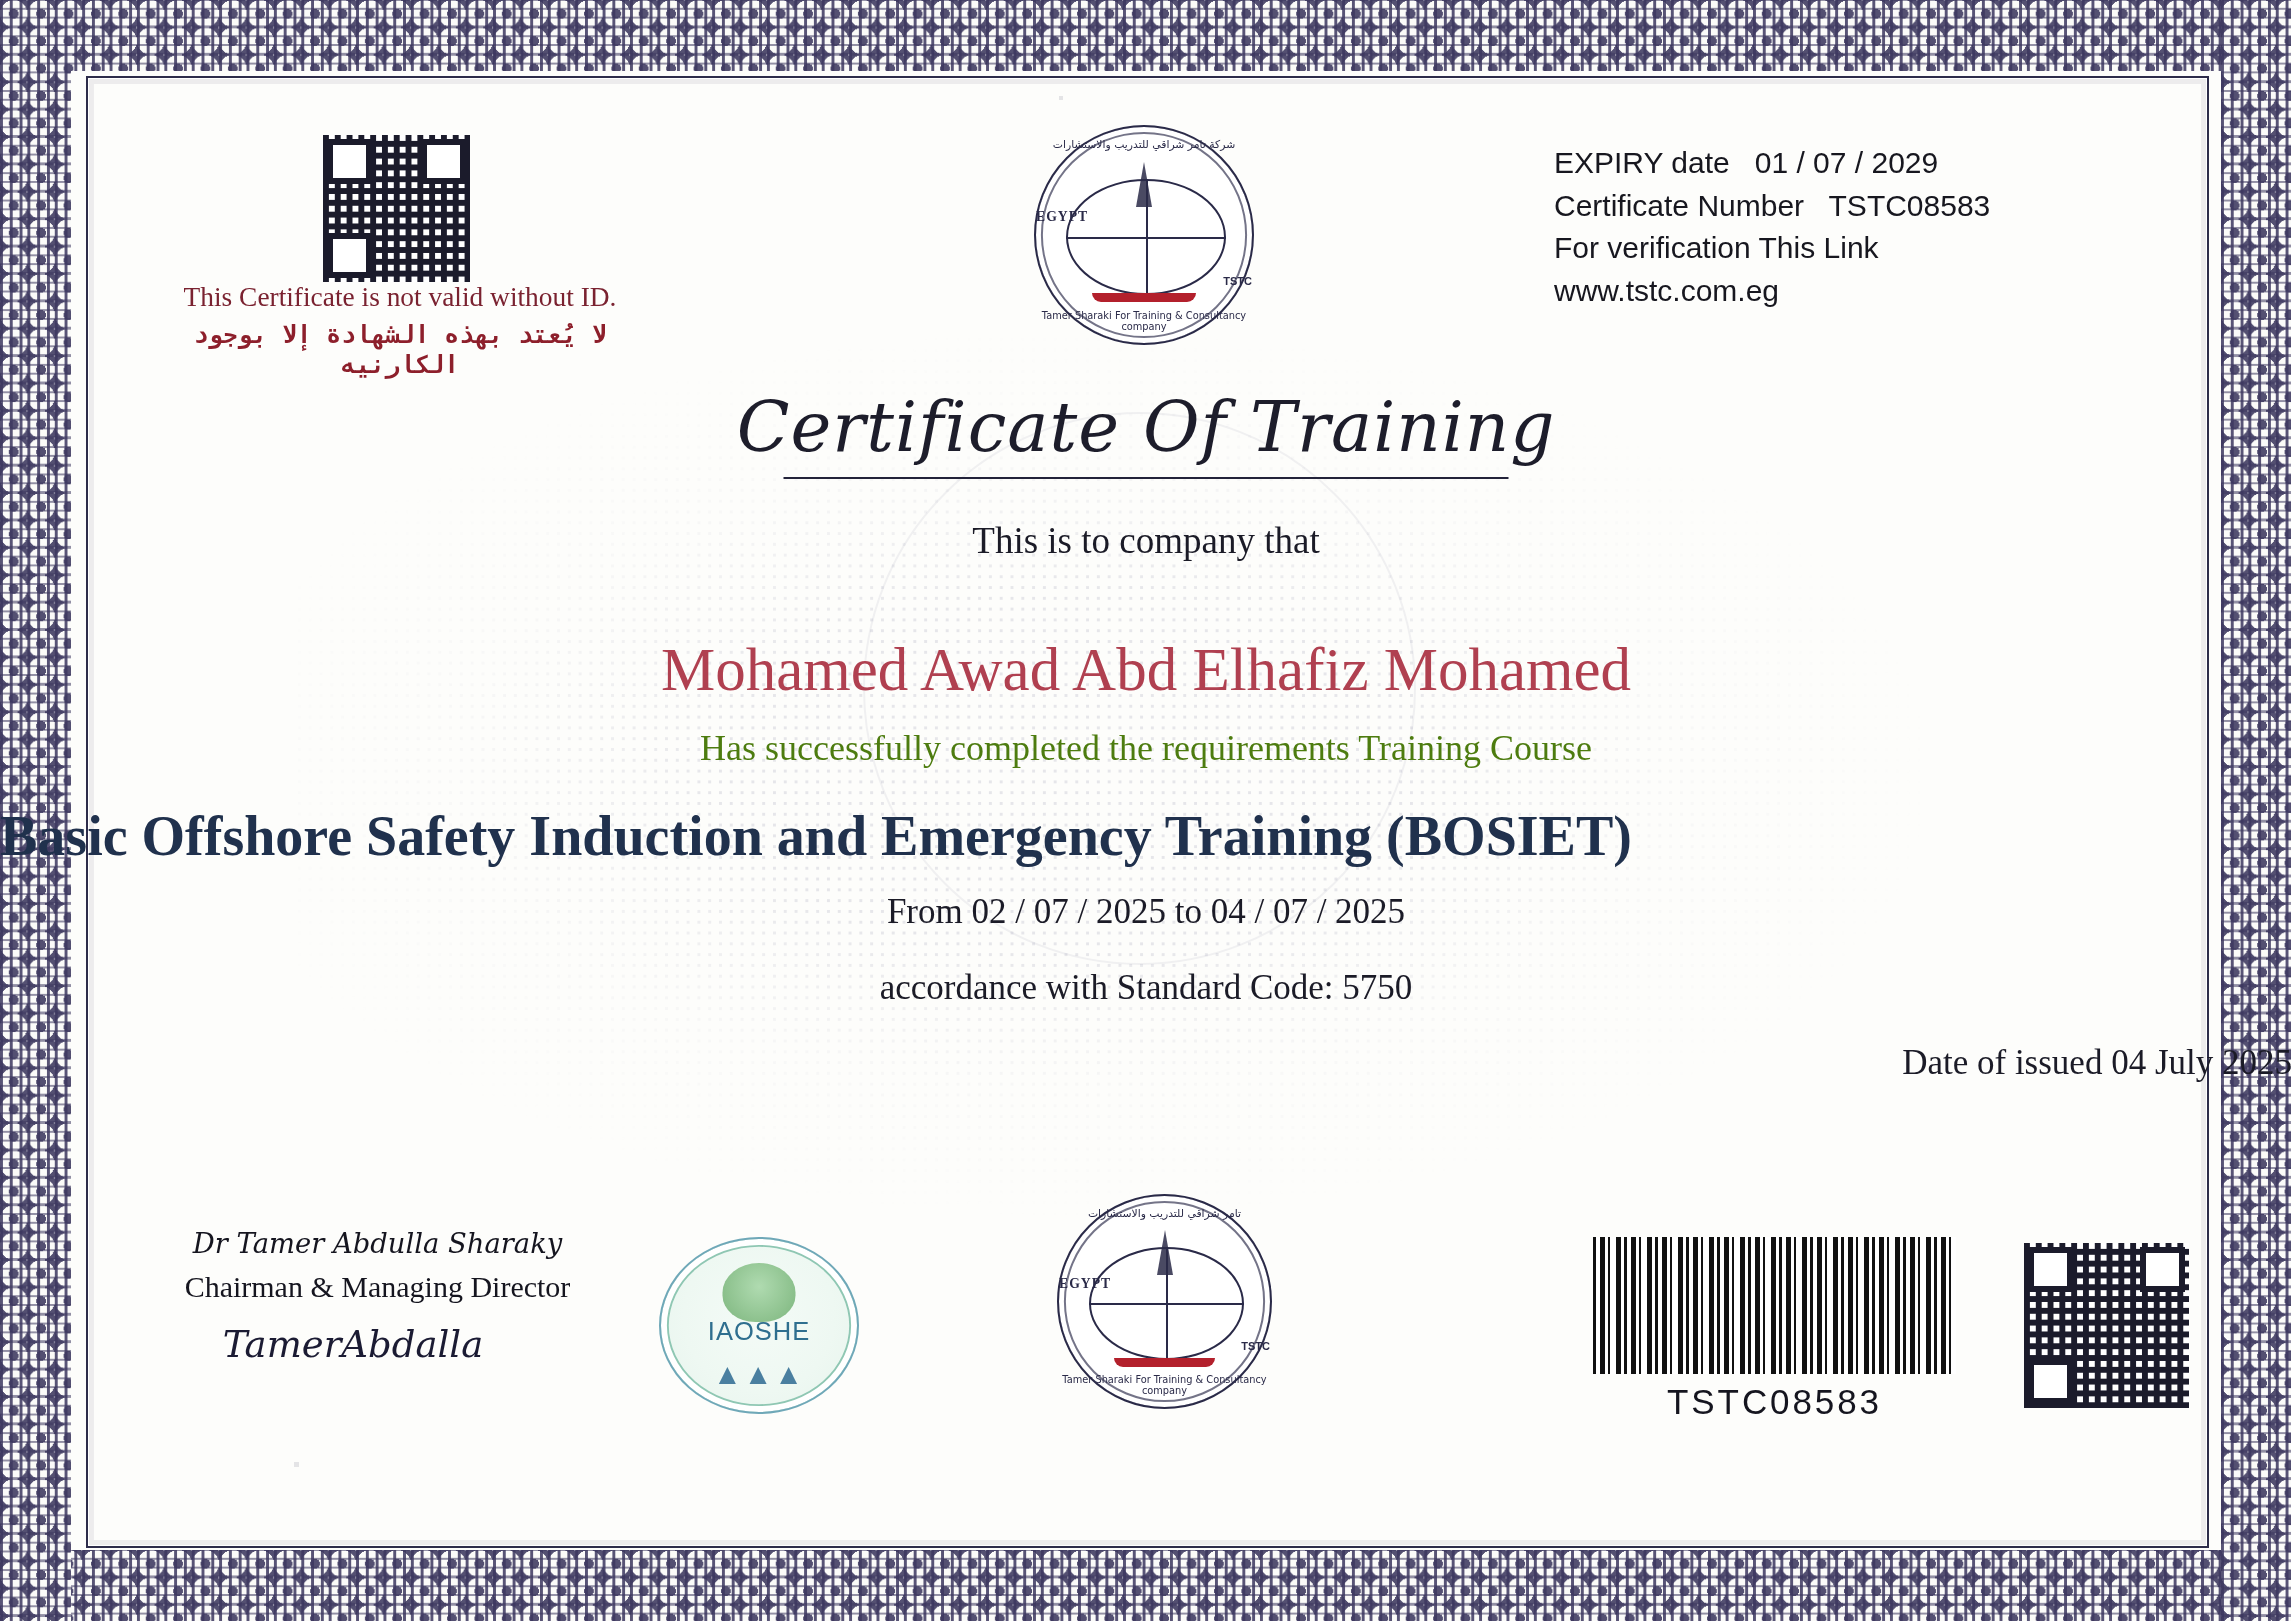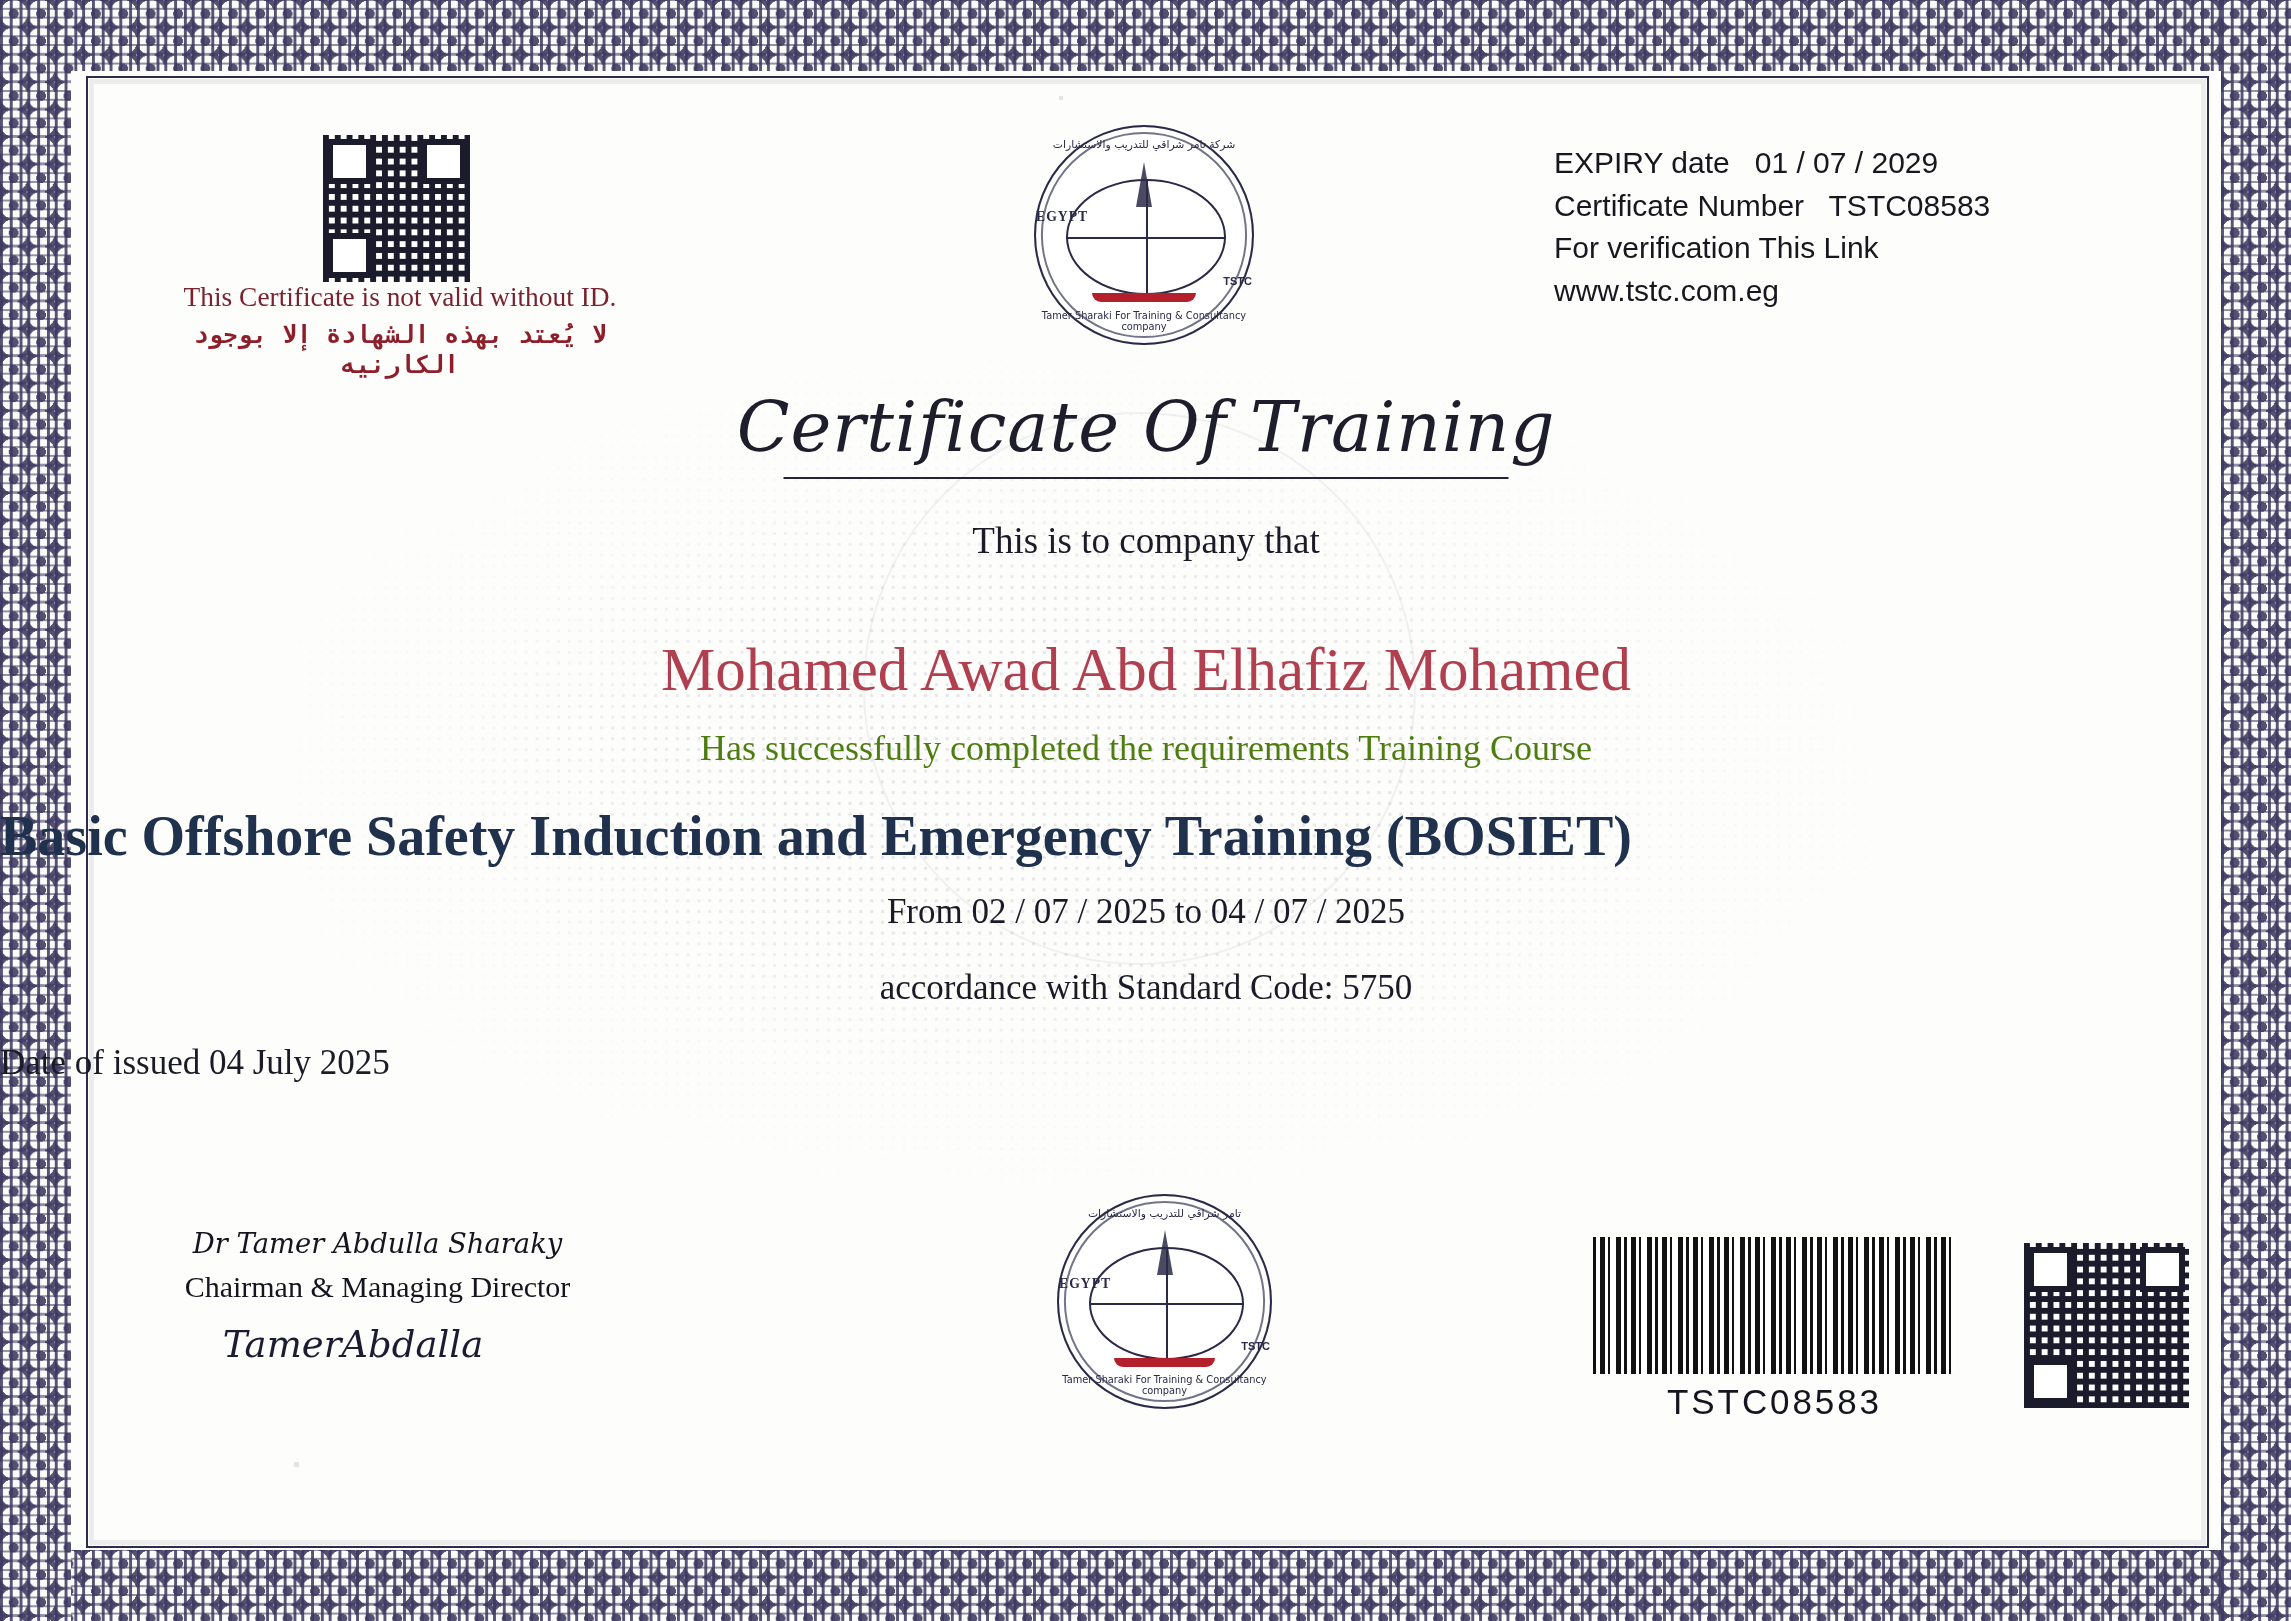--- a/index.html
+++ b/index.html
@@ -217,21 +217,21 @@
   .dates {
     position: absolute; left:0; right:0; top: 892px;
     text-align: center; font-size: 35px; color: #1b1b27;
   }
   .standard {
     position: absolute; left:0; right:0; top: 968px;
     text-align: center; font-size: 35px; color: #1b1b27;
   }
   .issued {
     position: absolute; left:0; right:0; top: 1043px;
-    text-align: left; font-size: 35px; color: #1b1b27;
+    text-align: right; font-size: 35px; color: #1b1b27;
   }
 
   
   .sig-name {
     position: absolute; left: 147px; top: 1228px; width: 461px;
     text-align: center;
     font-family: "DejaVu Serif", serif;
     font-style: italic;
     font-size: 27.4px;
     color: #15151f;
@@ -359,20 +359,25 @@
   <div class="completed-line">Has successfully completed the requirements Training Course</div>
   <div class="course">Basic Offshore Safety Induction and Emergency Training (BOSIET)</div>
   <div class="dates">From  02 / 07 / 2025  to  04 / 07 / 2025</div>
   <div class="standard">accordance with Standard Code: 5750</div>
   <div class="issued">Date of issued 04 July 2025</div>
 
   <div class="sig-name">Dr Tamer Abdulla Sharaky</div>
   <div class="sig-title">Chairman &amp; Managing Director</div>
   <div class="sig-script">TamerAbdalla</div>
 
+  <div class="iaoshe">
+    <div class="leaf"></div>
+    <div class="word">IAOSHE</div>
+    <div class="people">▲▲▲</div>
+  </div>
 
   <div id="logo-bottom" class="tstc-logo">
     <div class="ar-top">تامر شراقي للتدريب والاستشارات</div>
     <div class="tower"></div>
     <div class="globe"></div>
     <div class="egypt">EGYPT</div>
     <div class="tstc-word">TSTC</div>
     <div class="red-swoosh"></div>
     <div class="ar-bottom">Tamer Sharaki For Training &amp; Consultancy company</div>
   </div>

